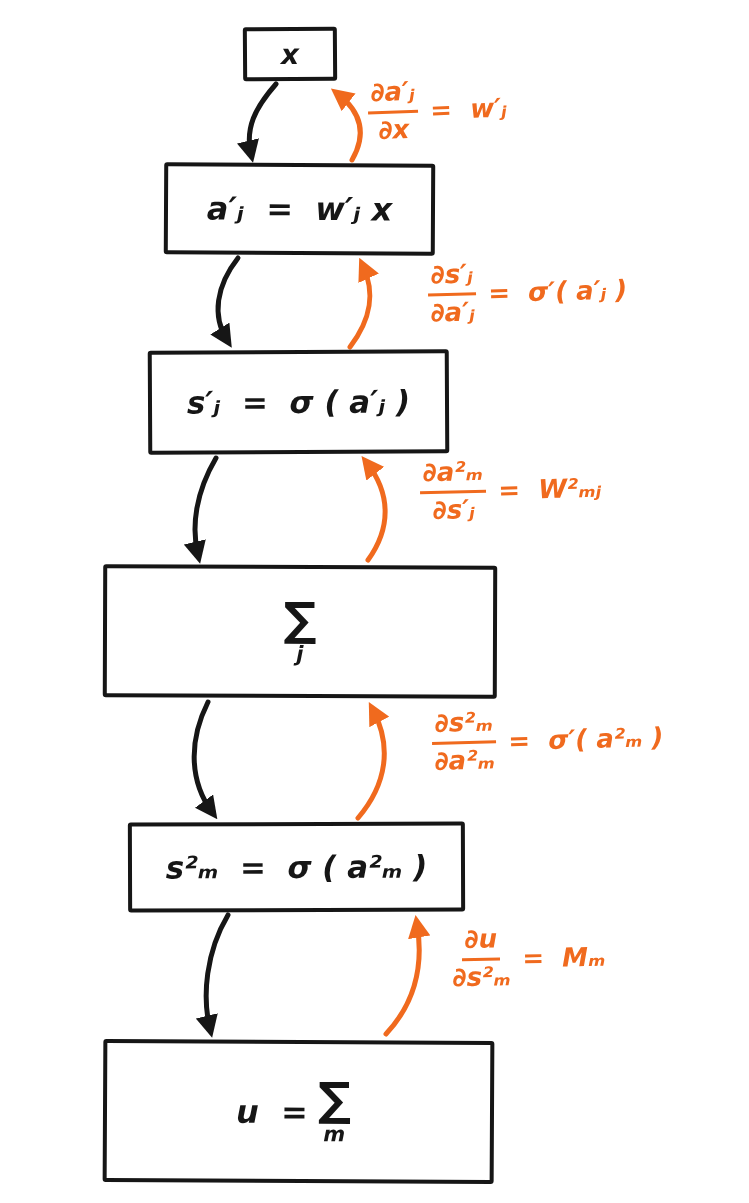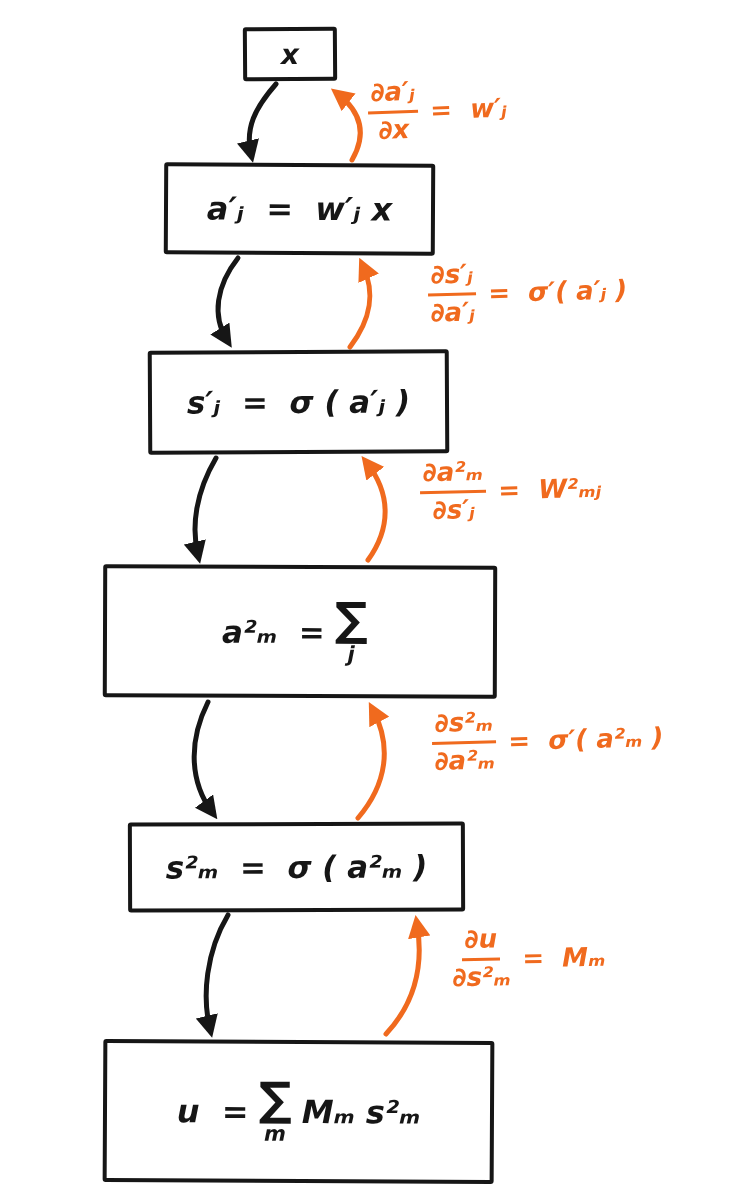--- a/index.html
+++ b/index.html
@@ -118,38 +118,36 @@
 
   <div class="node node-a1">
     <span>a′ⱼ  =  w′ⱼ x</span>
   </div>
 
   <div class="node node-s1">
     <span>s′ⱼ  =  σ ( a′ⱼ )</span>
   </div>
 
   <div class="node node-a2">
-    <span>a²ₘ  =</span>
     <span class="sum">
       <span class="sum-glyph">∑</span>
       <span class="sum-sub">j</span>
     </span>
   </div>
 
   <div class="node node-s2">
     <span>s²ₘ  =  σ ( a²ₘ )</span>
   </div>
 
   <div class="node node-u">
     <span>u  =</span>
     <span class="sum">
       <span class="sum-glyph">∑</span>
       <span class="sum-sub">m</span>
     </span>
-    <span>Mₘ s²ₘ</span>
   </div>
 
   <div class="deriv deriv-1">
     <span class="frac">
       <span class="num">∂a′ⱼ</span>
       <span class="den">∂x</span>
     </span>
     <span class="rhs">=  w′ⱼ</span>
   </div>
 

